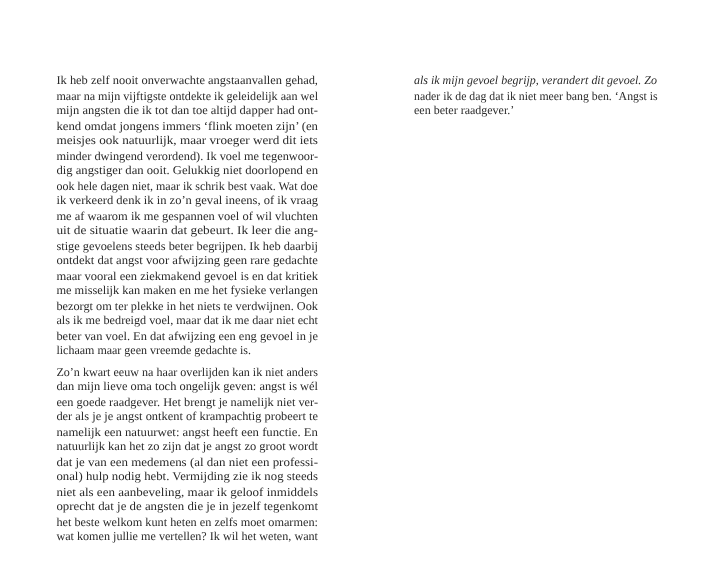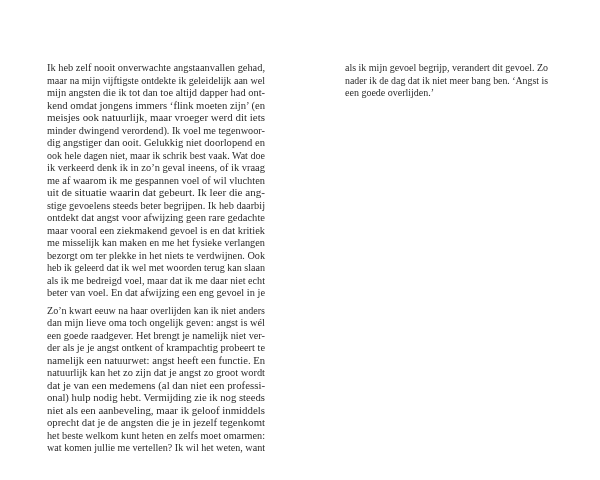--- a/index.html
+++ b/index.html
@@ -60,23 +60,23 @@
           <div class="line" style="transform: scaleX(1.05497);">dig angstiger dan ooit. Gelukkig niet doorlopend en</div>
           <div class="line">ook hele dagen niet, maar ik schrik best vaak. Wat doe</div>
           <div class="line" style="transform: scaleX(1.04533);">ik verkeerd denk ik in zo’n geval ineens, of ik vraag</div>
           <div class="line" style="transform: scaleX(1.0398);">me af waarom ik me gespannen voel of wil vluchten</div>
           <div class="line" style="transform: scaleX(1.10889);">uit de situatie waarin dat gebeurt. Ik leer die ang-</div>
           <div class="line" style="transform: scaleX(1.03028);">stige gevoelens steeds beter begrijpen. Ik heb daarbij</div>
           <div class="line" style="transform: scaleX(1.05378);">ontdekt dat angst voor afwijzing geen rare gedachte</div>
           <div class="line" style="transform: scaleX(1.044);">maar vooral een ziekmakend gevoel is en dat kritiek</div>
           <div class="line" style="transform: scaleX(1.0302);">me misselijk kan maken en me het fysieke verlangen</div>
           <div class="line" style="transform: scaleX(1.02302);">bezorgt om ter plekke in het niets te verdwijnen. Ook</div>
-          <div class="line" style="transform: scaleX(1.00649);">heb ik geleerd dat ik wel met woorden terug kan slaan</div>
           <div class="line" style="transform: scaleX(1.01691);">als ik me bedreigd voel, maar dat ik me daar niet echt</div>
           <div class="line" style="transform: scaleX(1.03709);">beter van voel. En dat afwijzing een eng gevoel in je</div>
+          <div class="line">lichaam maar geen vreemde gedachte is.</div>
         </div>
       <div class="paragraph">
           <div class="line" style="transform: scaleX(1.0078);">Zo’n kwart eeuw na haar overlijden kan ik niet anders</div>
           <div class="line" style="transform: scaleX(1.03417);">dan mijn lieve oma toch ongelijk geven: angst is wél</div>
           <div class="line" style="transform: scaleX(1.02732);">een goede raadgever. Het brengt je namelijk niet ver-</div>
           <div class="line" style="transform: scaleX(1.03432);">der als je je angst ontkent of krampachtig probeert te</div>
           <div class="line" style="transform: scaleX(1.06091);">namelijk een natuurwet: angst heeft een functie. En</div>
           <div class="line" style="transform: scaleX(1.04112);">natuurlijk kan het zo zijn dat je angst zo groot wordt</div>
           <div class="line" style="transform: scaleX(1.07988);">dat je van een medemens (al dan niet een professi-</div>
           <div class="line" style="transform: scaleX(1.06593);">onal) hulp nodig hebt. Vermijding zie ik nog steeds</div>
@@ -85,21 +85,21 @@
           <div class="line" style="transform: scaleX(1.02212);">het beste welkom kunt heten en zelfs moet omarmen:</div>
           <div class="line" style="transform: scaleX(1.01167);">wat komen jullie me vertellen? Ik wil het weten, want</div>
         </div>
     </div>
     <div class="folio folio-left">58</div>
   </div>
 
   <div class="page right">
     <div class="textblock right-tb">
       <div class="paragraph">
-          <div class="line" style="transform: scaleX(0.998616);">als ik mijn gevoel begrijp, verandert dit gevoel. Zo</div>
+          <div class="line" style="transform: scaleX(0.998616); font-style: italic;">als ik mijn gevoel begrijp, verandert dit gevoel. Zo</div>
           <div class="line" style="transform: scaleX(0.98253);">nader ik de dag dat ik niet meer bang ben. ‘Angst is</div>
-          <div class="line">een goede overlijden.’</div>
+          <div class="line">een beter raadgever.’</div>
         </div>
     </div>
     <div class="folio folio-right">59</div>
   </div>
 
 </div>
 
 </body></html>

